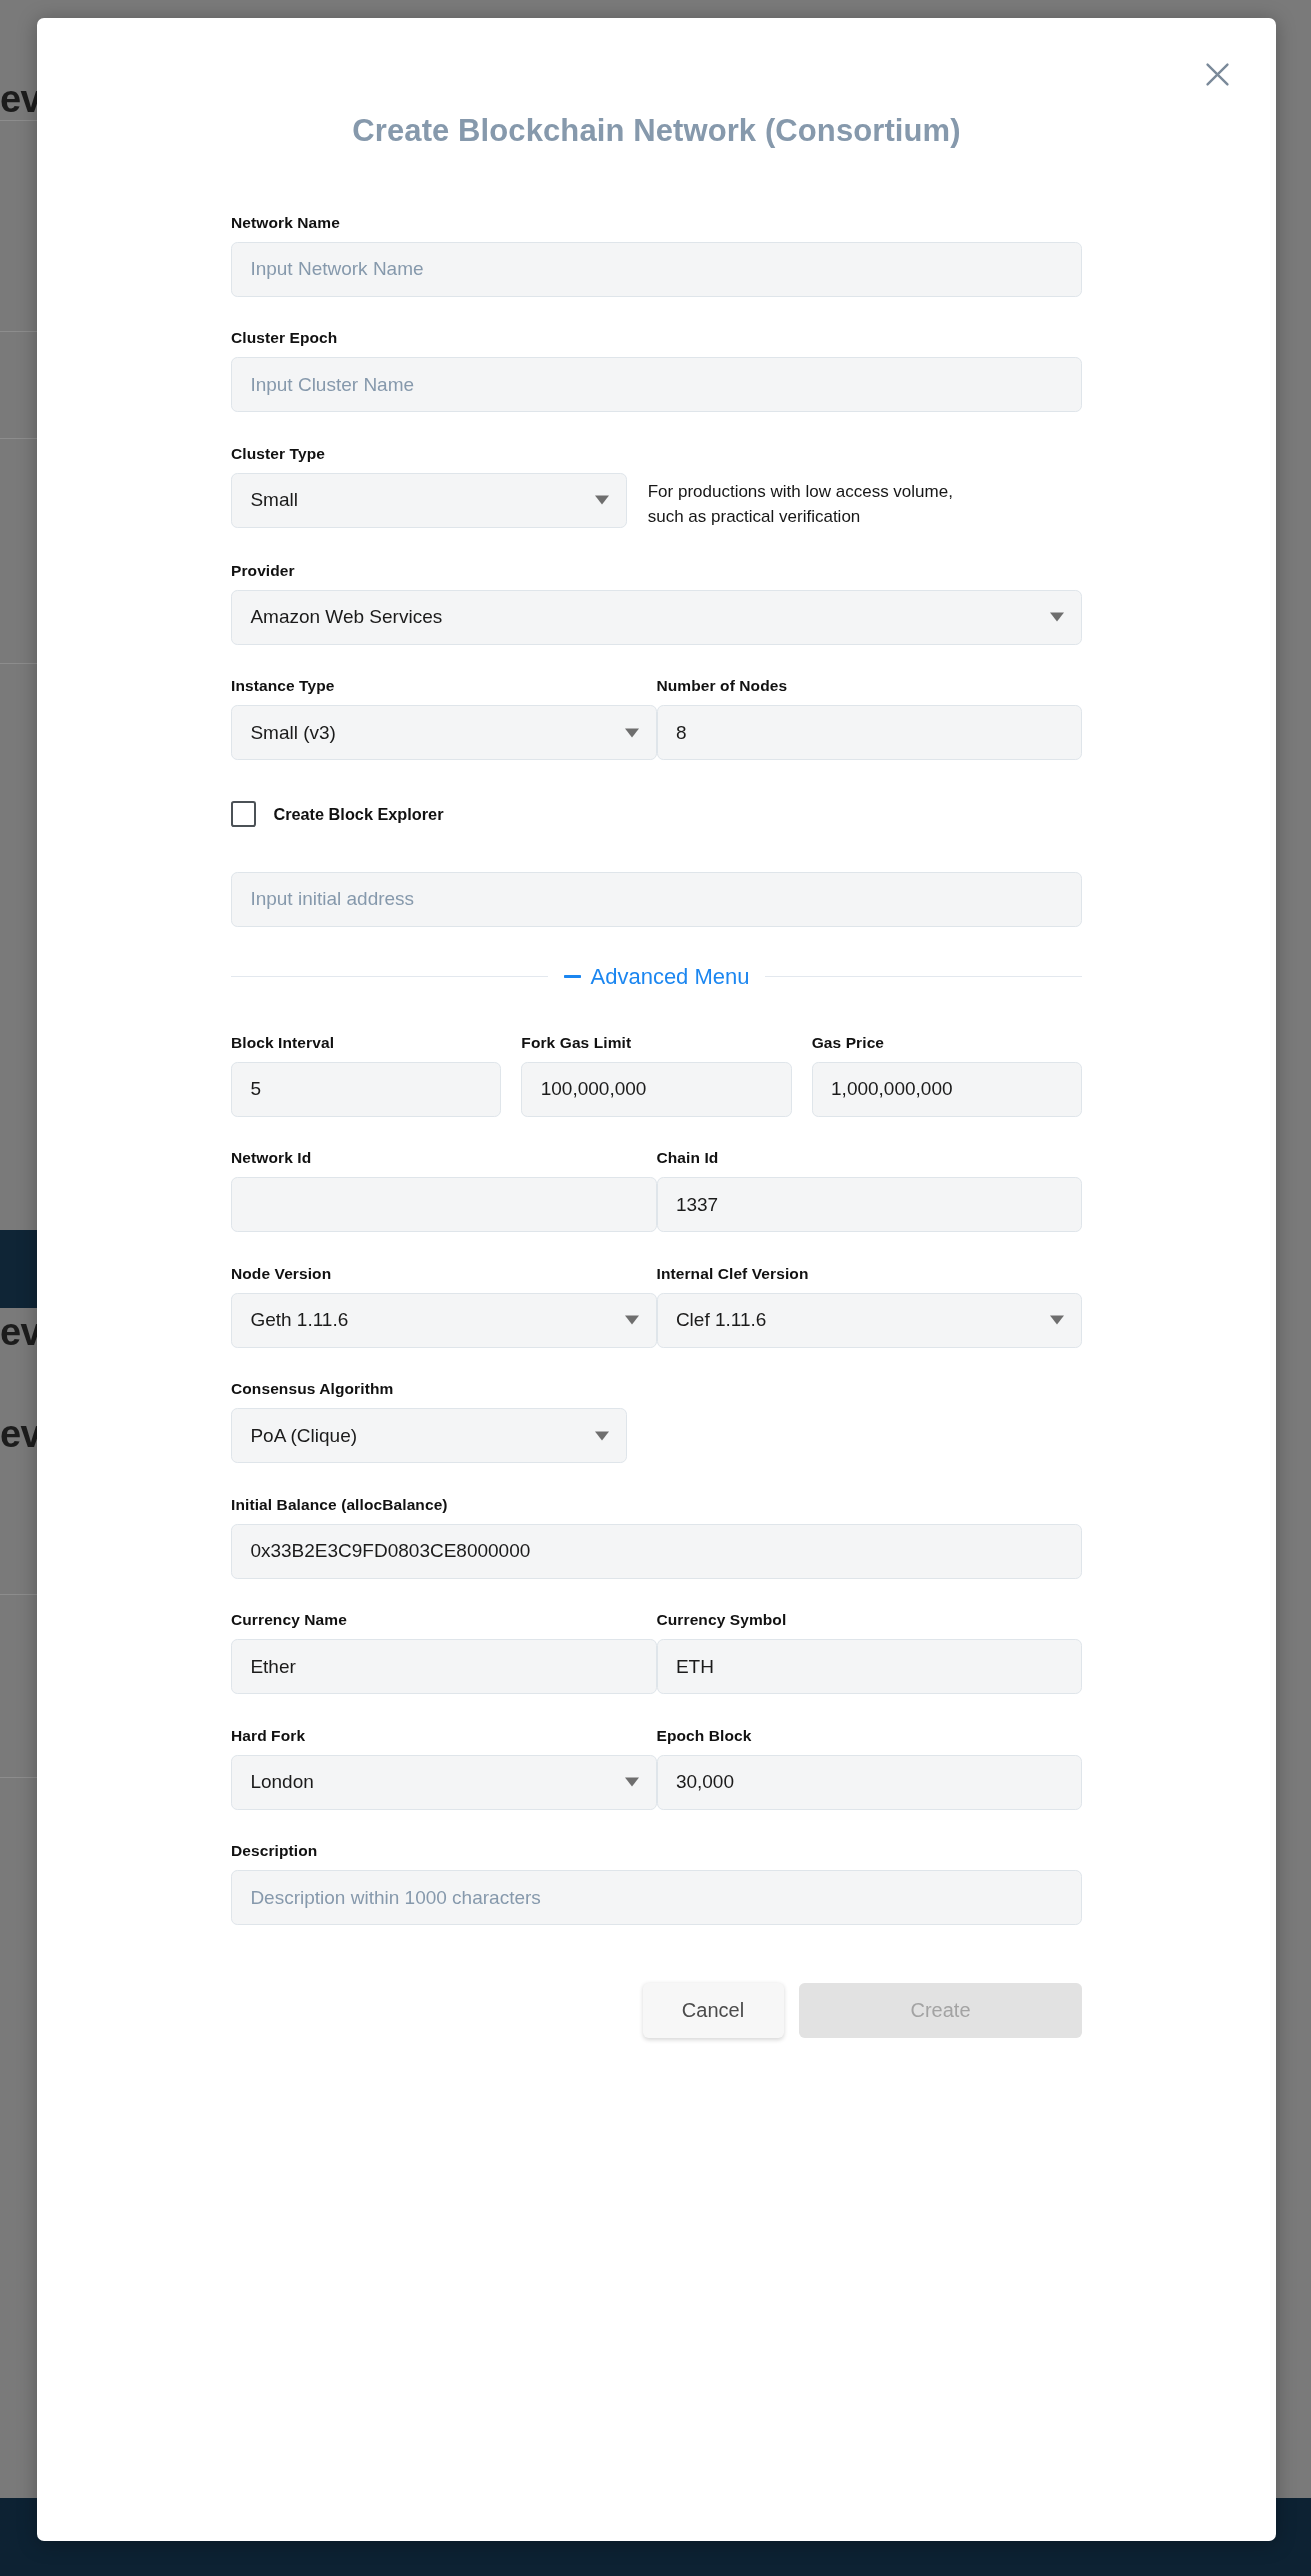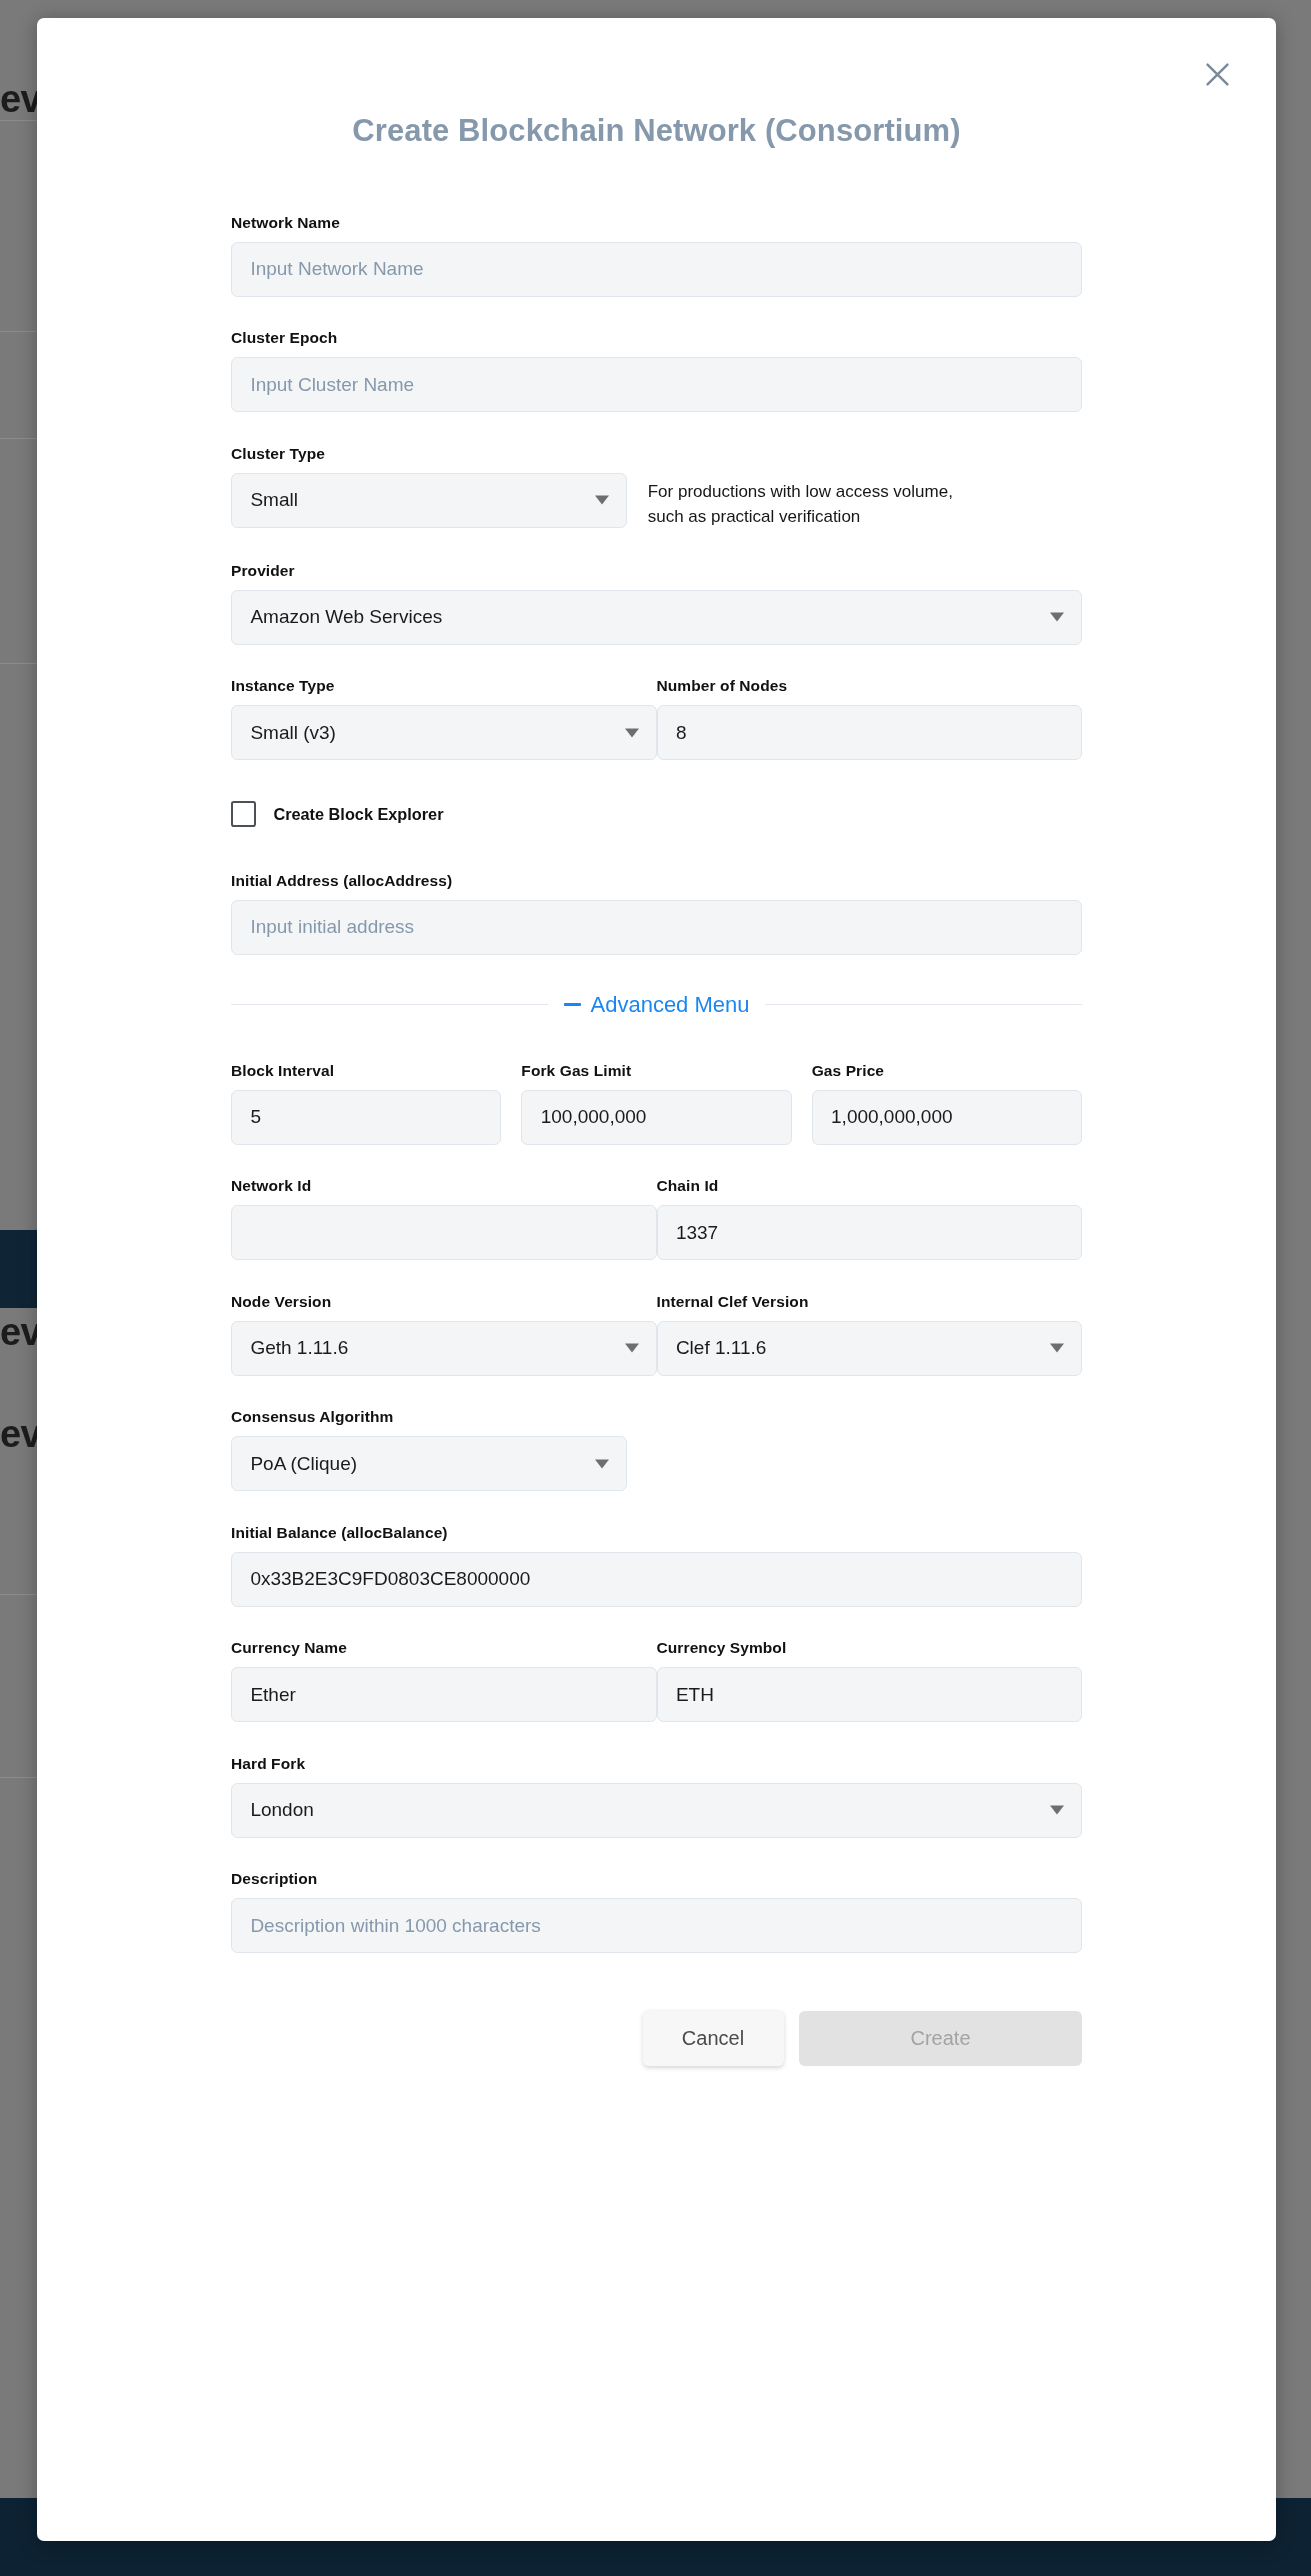--- a/index.html
+++ b/index.html
@@ -309,21 +309,20 @@
         <div class="control">8</div>
       </div>
     </div>
 
     <div class="checkbox-row">
       <div class="checkbox-box"></div>
       <div class="checkbox-label">Create Block Explorer</div>
     </div>
 
     <div class="block">
-      <div class="field-label">Initial Address (allocAddress)</div>
       <div class="control placeholder">Input initial address</div>
     </div>
 
     <div class="divider-row">
       <div class="divider-line"></div>
       <div class="divider-label">
         <span class="minus-icon"></span>
         <span>Advanced Menu</span>
       </div>
       <div class="divider-line"></div>
@@ -399,20 +398,24 @@
     </div>
 
     <div class="block row">
       <div class="col">
         <div class="field-label">Hard Fork</div>
         <div class="control">
           <span>London</span>
           <span class="select-arrow"></span>
         </div>
       </div>
+      <div class="col">
+        <div class="field-label">Epoch Block</div>
+        <div class="control">30,000</div>
+      </div>
     </div>
 
     <div class="block">
       <div class="field-label">Description</div>
       <div class="control placeholder">Description within 1000 characters</div>
     </div>
 
   </div>
 
   <div class="modal-footer">

